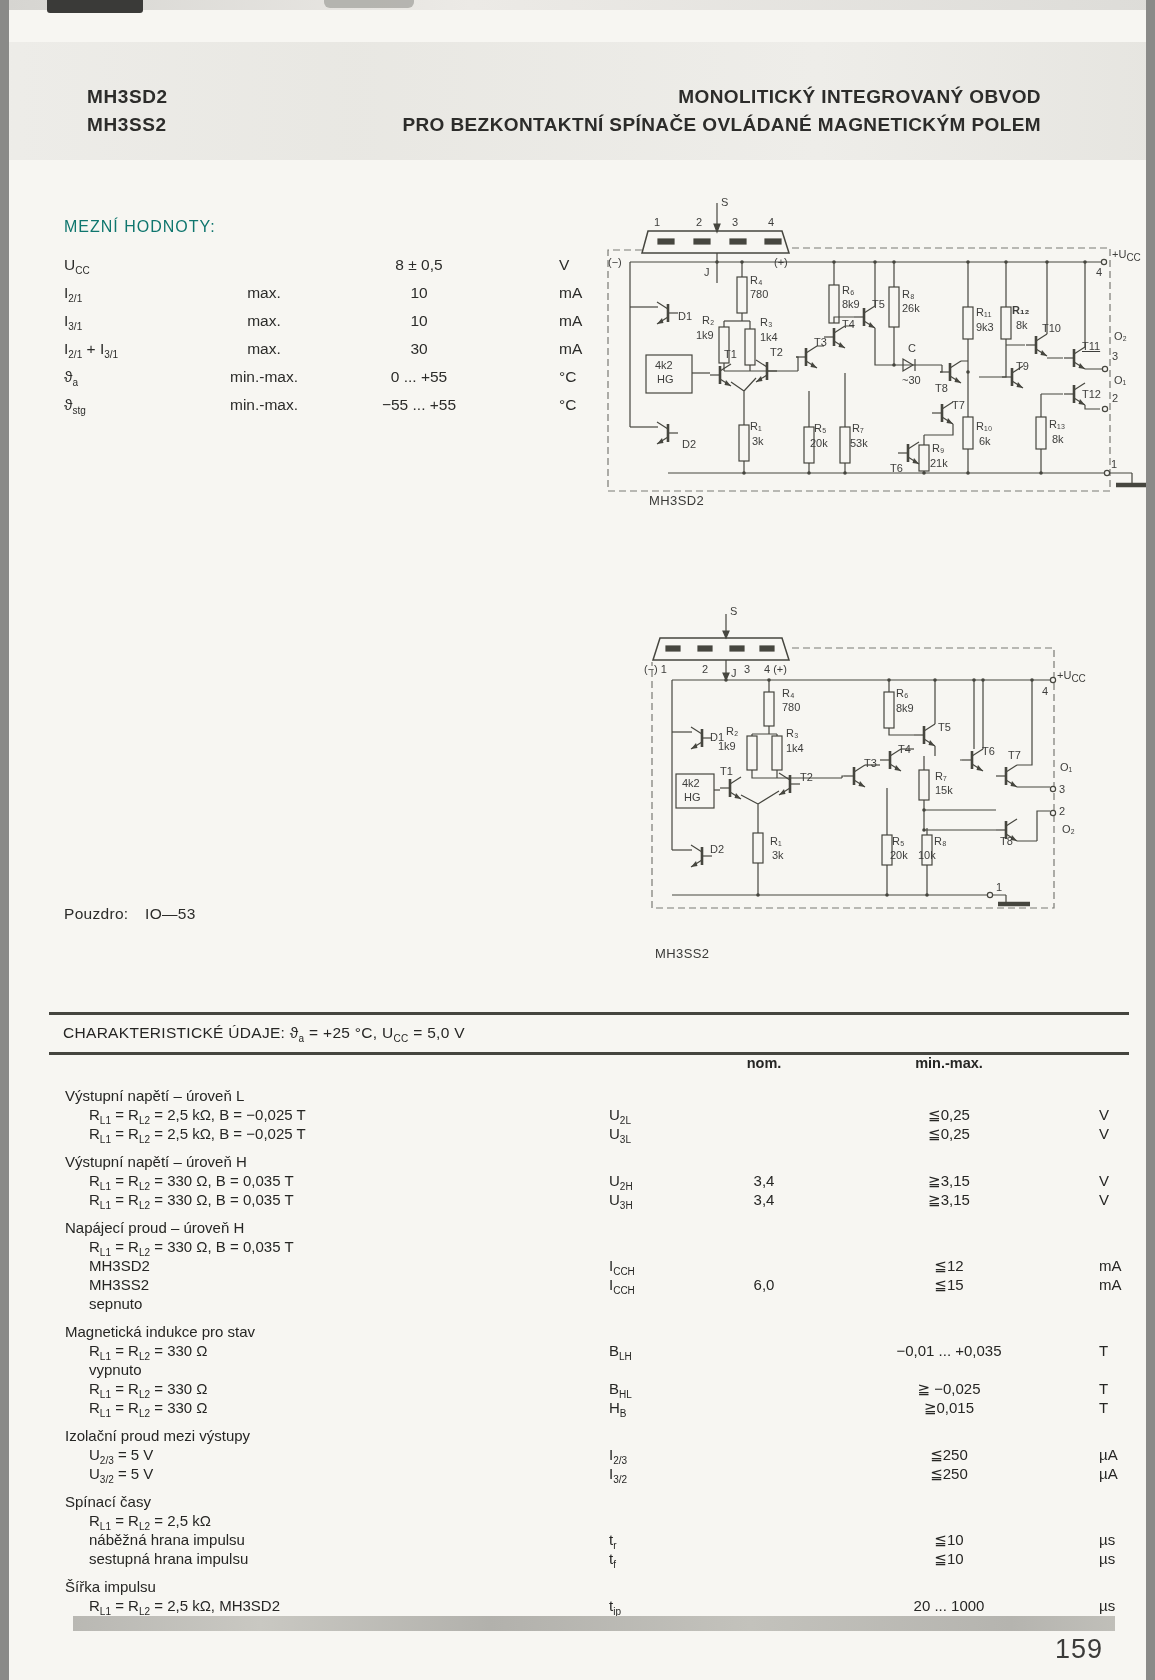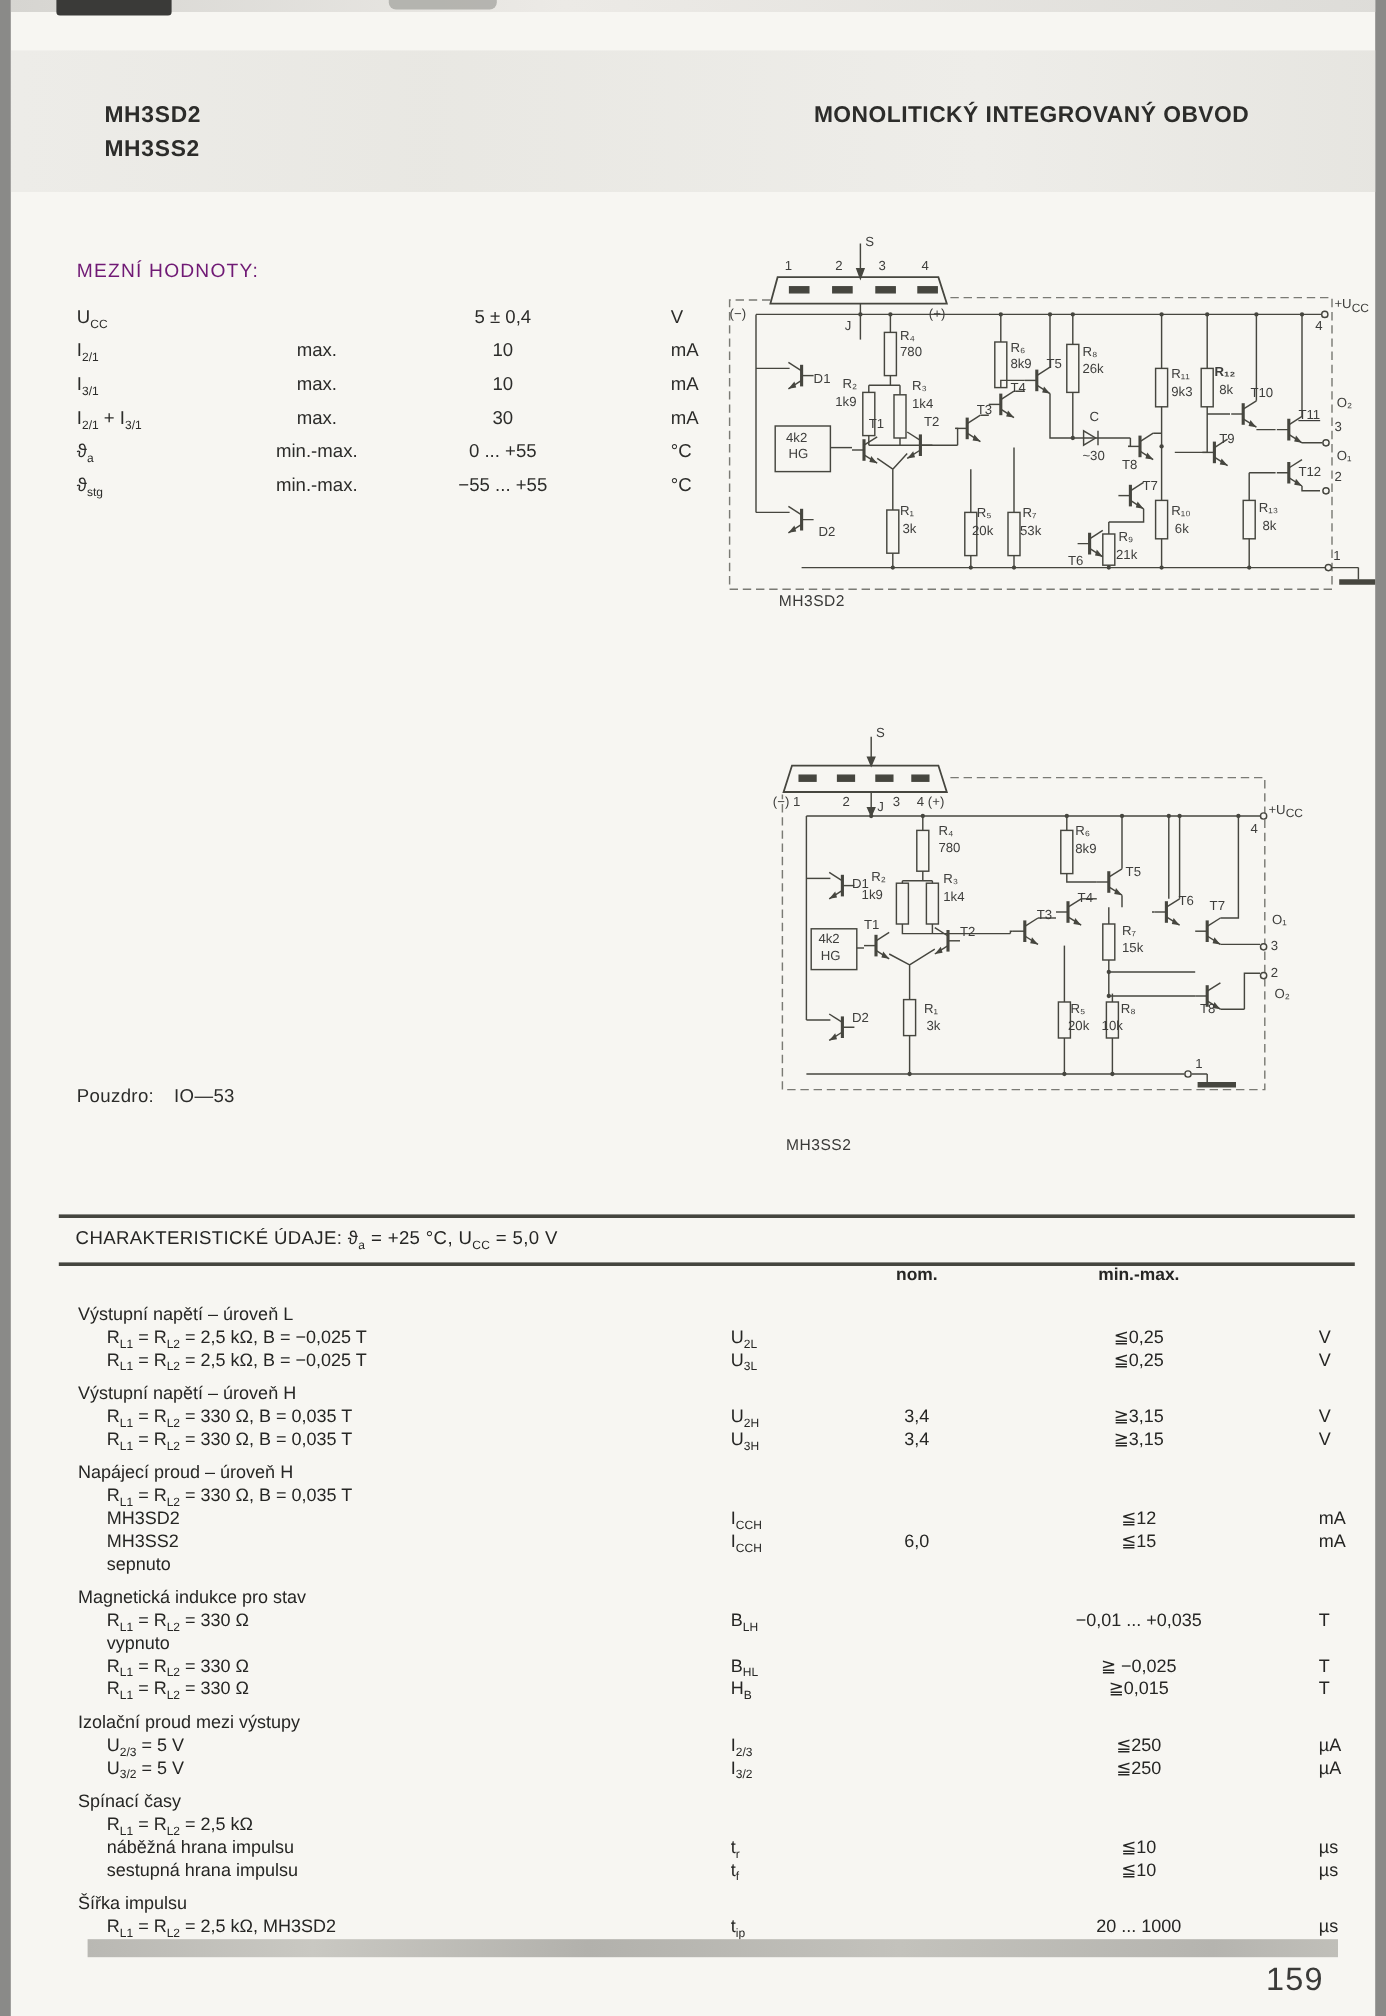--- a/index.html
+++ b/index.html
@@ -13,21 +13,21 @@
   .scan-header-band{position:absolute;left:0;top:42px;width:1155px;height:118px;
         background:linear-gradient(90deg,#ecebe7,#e7e6e1 30%,#edece8 70%,#e4e3de);opacity:.9;}
   .scan-bottom-band{position:absolute;left:64px;top:1616px;width:1042px;height:15px;
         background:linear-gradient(90deg,#b9b8b3,#c9c8c2 18%,#b2b1ac 40%,#c3c2bc 65%,#b5b4af 90%,#c0bfb9);}
   
   .partnos{position:absolute;left:78px;top:83px;font-weight:bold;font-size:19px;letter-spacing:.6px;line-height:28px;}
   .doc-title{position:absolute;left:300px;top:83px;width:732px;text-align:right;font-weight:bold;
              font-size:19px;letter-spacing:.4px;line-height:28px;}
   
   .limits{position:absolute;left:55px;top:218px;width:560px;font-size:15.5px;}
-  .limits-heading{font-size:16px;letter-spacing:1px;margin-bottom:20px;color:#701a75;}
+  .limits-heading{font-size:16px;letter-spacing:1px;margin-bottom:20px;color:#0f766e;}
   .lrow{position:relative;height:28px;}
   .l-sym{position:absolute;left:0;top:0;}
   .l-cond{position:absolute;left:100px;top:0;width:200px;text-align:center;}
   .l-val{position:absolute;left:255px;top:0;width:200px;text-align:center;}
   .l-unit{position:absolute;left:495px;top:0;}
   sub{font-size:10px;}
   
   .schematic{position:absolute;}
   .schematic .slabel{position:absolute;font-size:11px;color:#3e3e3c;white-space:nowrap;line-height:11px;}
   .schematic svg{position:absolute;left:0;top:0;}
@@ -62,29 +62,30 @@
   <div class="scan-header-band"></div>
   <div class="scan-smudge"></div>
   <div class="scan-blob"></div>
 
   <div class="partnos">
     <div>MH3SD2</div>
     <div>MH3SS2</div>
   </div>
   <div class="doc-title">
     <div>MONOLITICKÝ INTEGROVANÝ OBVOD</div>
+    <div>PRO BEZKONTAKTNÍ SPÍNAČE OVLÁDANÉ MAGNETICKÝM POLEM</div>
   </div>
 
   <div class="limits">
     <div class="limits-heading">MEZNÍ HODNOTY:</div>
     <div id="limits-rows">
         <div class="lrow">
           <span class="l-sym">U<sub>CC</sub></span>
           <span class="l-cond"></span>
-          <span class="l-val">5 ± 0,4</span>
+          <span class="l-val">8 ± 0,5</span>
           <span class="l-unit">V</span>
         </div>
         <div class="lrow">
           <span class="l-sym">I<sub>2/1</sub></span>
           <span class="l-cond">max.</span>
           <span class="l-val">10</span>
           <span class="l-unit">mA</span>
         </div>
         <div class="lrow">
           <span class="l-sym">I<sub>3/1</sub></span>

